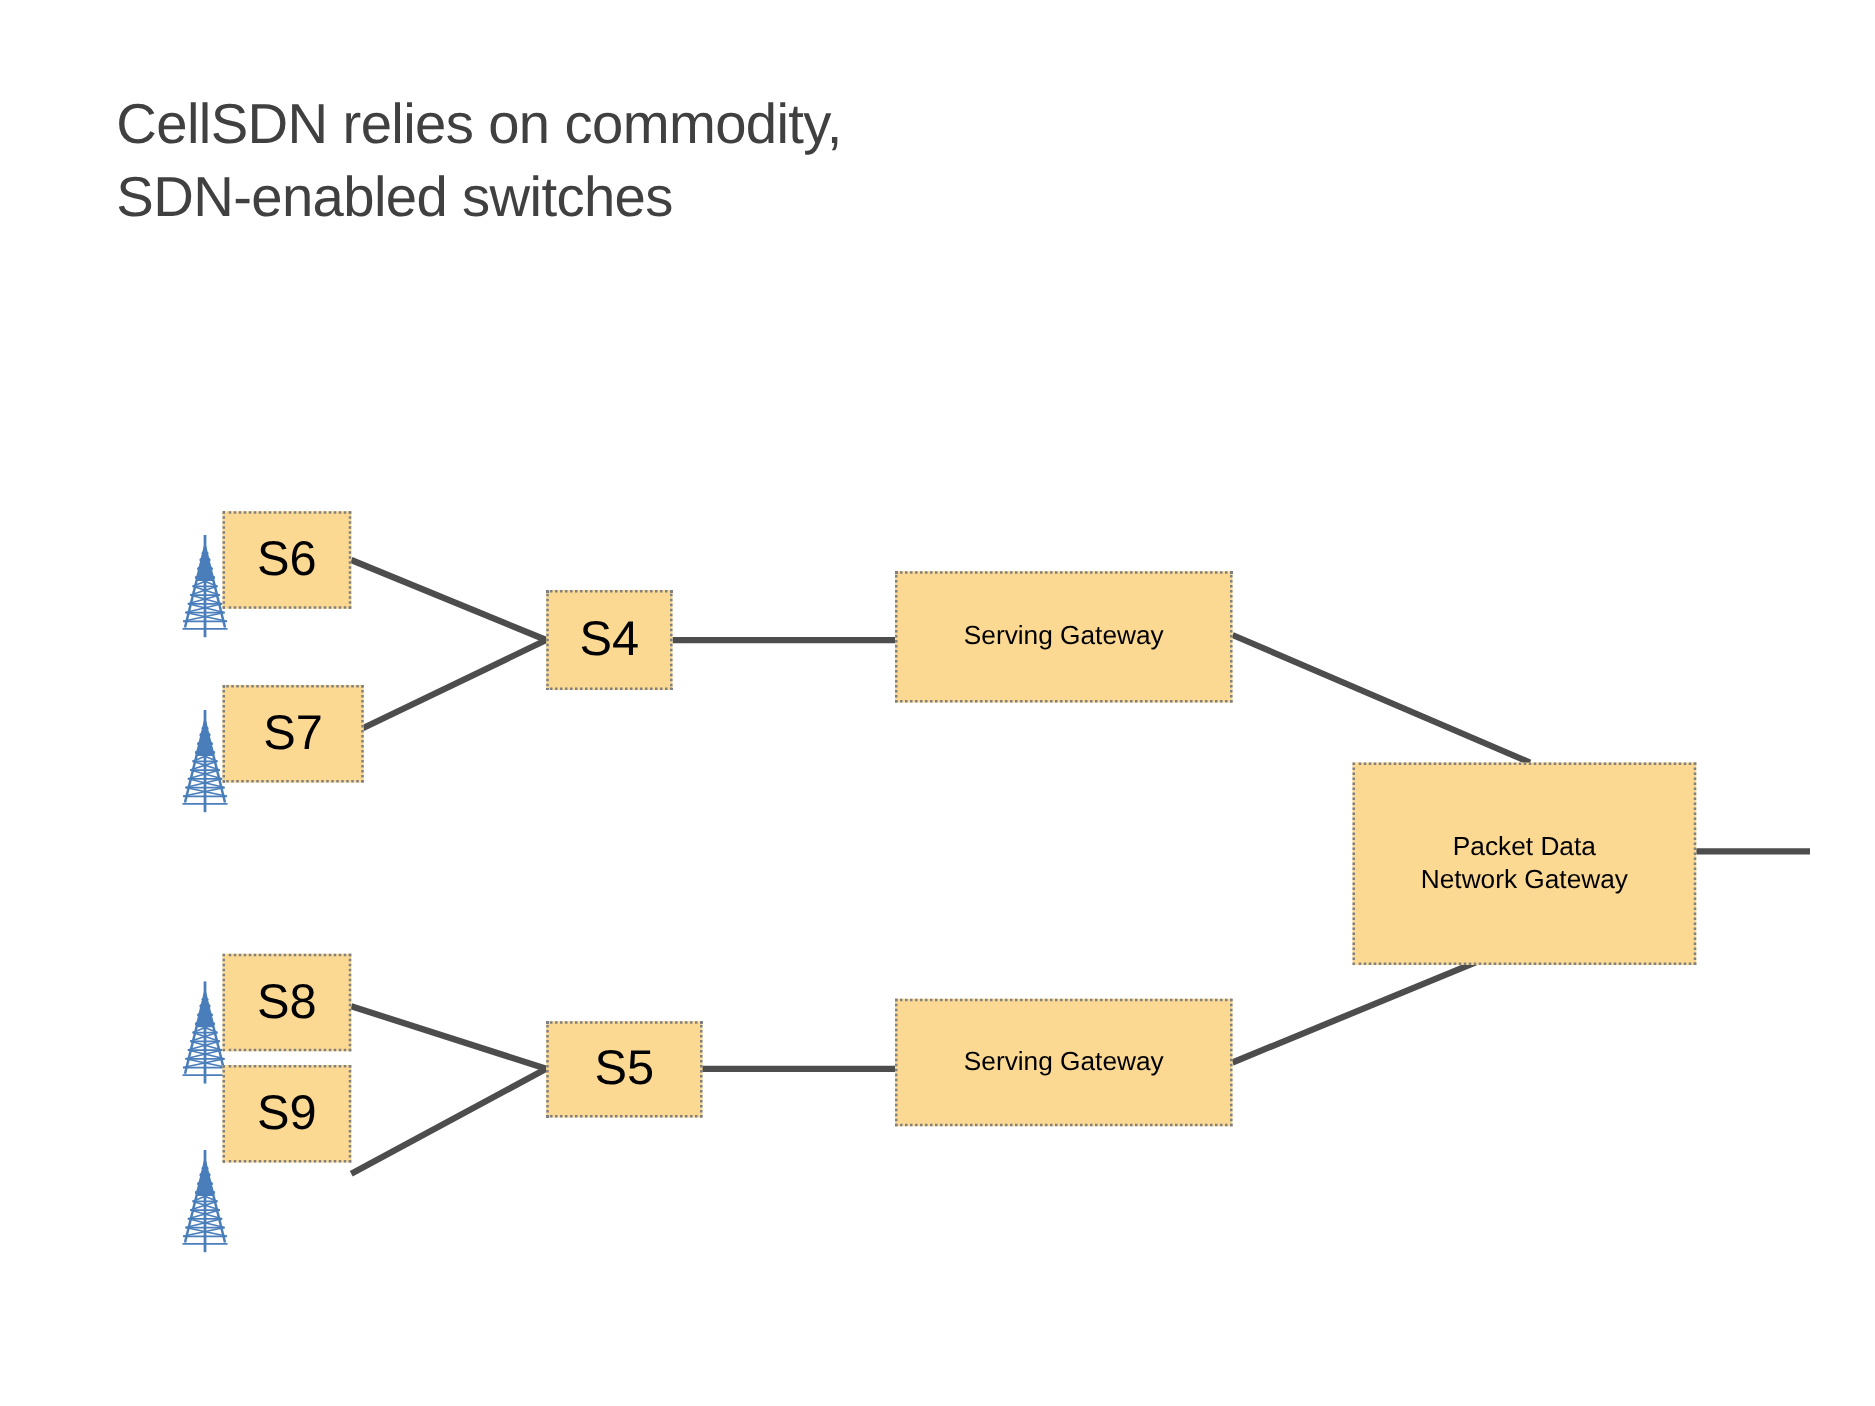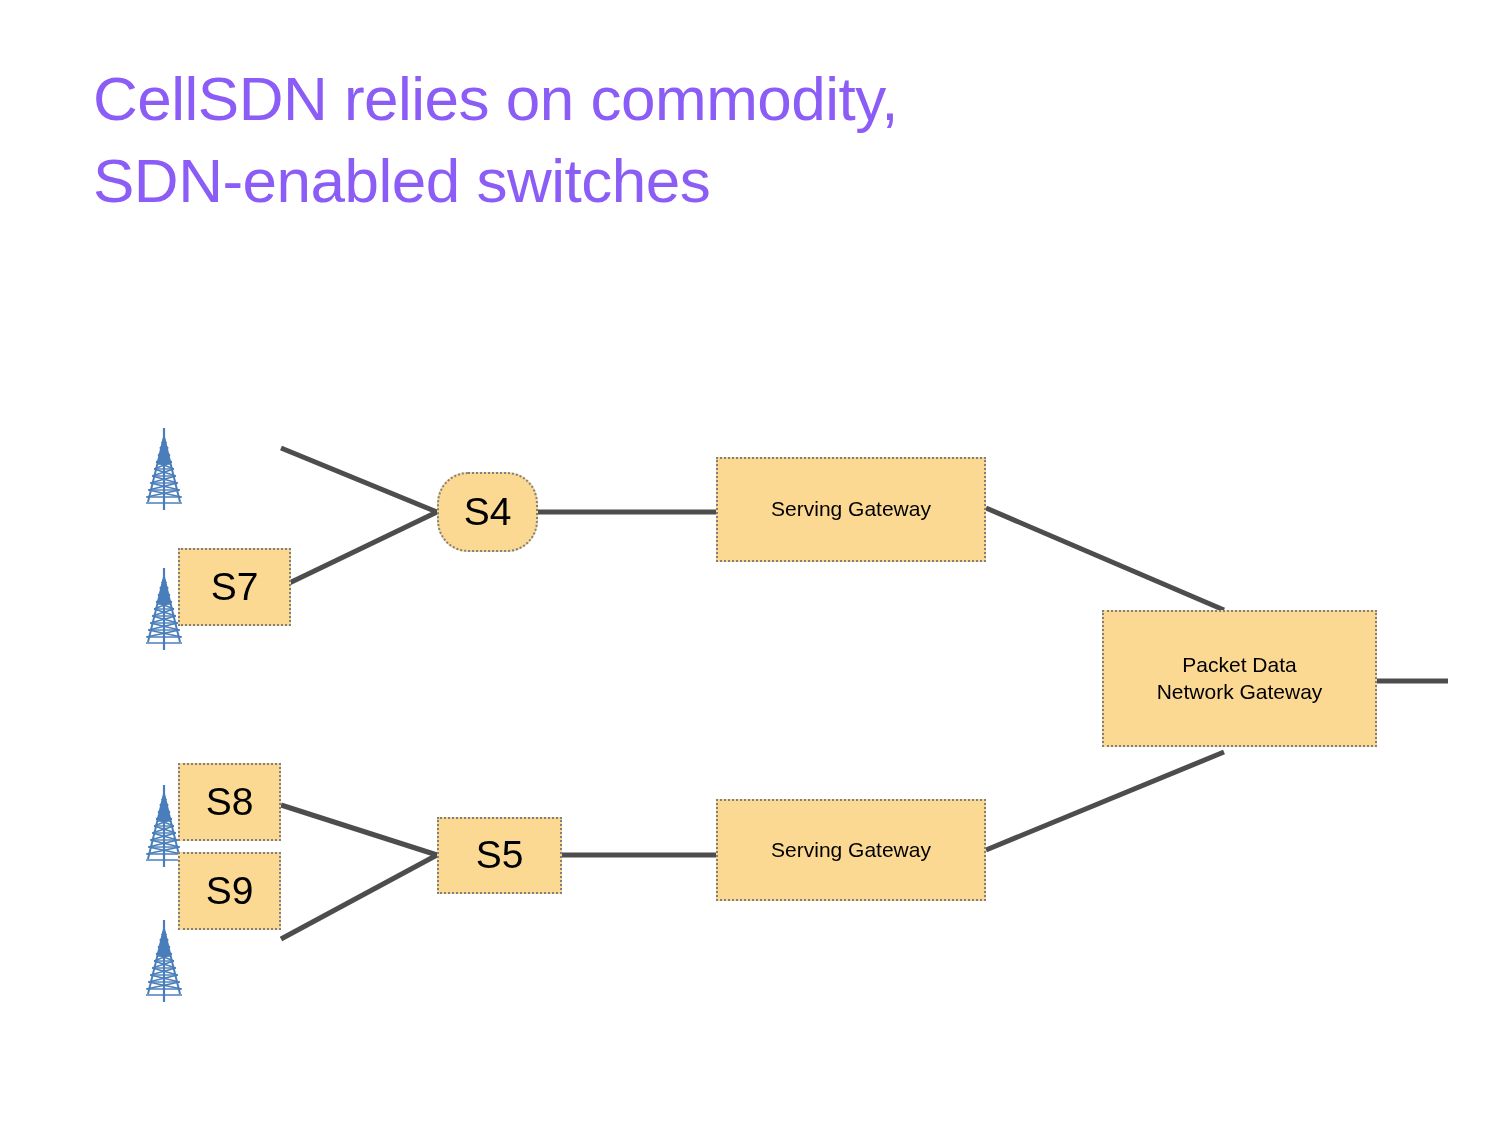--- a/index.html
+++ b/index.html
@@ -16,27 +16,27 @@
     position: relative;
     width: 1500px;
     height: 1125px;
     background: #ffffff;
     overflow: hidden;
   }
   
   #title {
     position: absolute;
     left: 93px;
-    top: 58px;
+    top: 69px;
     width: 1200px;
-    font-size: 62px;
+    font-size: 45px;
     line-height: 1.32;
     font-weight: 400;
     letter-spacing: -0.5px;
-    color: #8b5cf6;
+    color: #404040;
     white-space: pre-line;
   }
   
   #diagram {
     position: absolute;
     left: 0;
     top: 0;
     width: 1500px;
     height: 1125px;
   }
@@ -222,40 +222,43 @@
             <line x1="8.3" y1="55" x2="35.7" y2="55"></line>
             <line x1="8.3" y1="55" x2="37.6" y2="62"></line>
             <line x1="35.7" y1="55" x2="6.4" y2="62"></line>
             <line x1="6.4" y1="62" x2="37.6" y2="62"></line>
             <line x1="6.4" y1="62" x2="39.6" y2="69"></line>
             <line x1="37.6" y1="62" x2="4.399999999999999" y2="69"></line>
             <line x1="4.399999999999999" y1="69" x2="39.6" y2="69"></line>
             <line x1="4" y1="75" x2="40" y2="75"></line>
           </g>
         </svg></div>
+      <div class="node switch" style="left: 178px; top: 409px; width: 103px; height: 78px; background: rgb(251, 217, 147); border-color: rgb(128, 128, 128);">
+        <span class="node-label">S6</span>
+      </div>
       <div class="node switch" style="left: 178px; top: 548px; width: 113px; height: 78px; background: rgb(251, 217, 147); border-color: rgb(128, 128, 128);">
         <span class="node-label">S7</span>
       </div>
       <div class="node switch" style="left: 178px; top: 763px; width: 103px; height: 78px; background: rgb(251, 217, 147); border-color: rgb(128, 128, 128);">
         <span class="node-label">S8</span>
       </div>
       <div class="node switch" style="left: 178px; top: 852px; width: 103px; height: 78px; background: rgb(251, 217, 147); border-color: rgb(128, 128, 128);">
         <span class="node-label">S9</span>
       </div>
-      <div class="node switch" style="left: 437px; top: 472px; width: 101px; height: 80px; background: rgb(251, 217, 147); border-color: rgb(128, 128, 128); border-radius: 31px;">
+      <div class="node switch" style="left: 437px; top: 472px; width: 101px; height: 80px; background: rgb(251, 217, 147); border-color: rgb(128, 128, 128);">
         <span class="node-label">S4</span>
       </div>
       <div class="node switch" style="left: 437px; top: 817px; width: 125px; height: 77px; background: rgb(251, 217, 147); border-color: rgb(128, 128, 128);">
         <span class="node-label">S5</span>
       </div>
       <div class="node gateway" style="left: 716px; top: 457px; width: 270px; height: 105px; background: rgb(251, 217, 147); border-color: rgb(128, 128, 128);">
         <span class="node-label">Serving Gateway</span>
       </div>
       <div class="node gateway" style="left: 716px; top: 799px; width: 270px; height: 102px; background: rgb(251, 217, 147); border-color: rgb(128, 128, 128);">
         <span class="node-label">Serving Gateway</span>
       </div>
-      <div class="node gateway" style="left: 1082px; top: 610px; width: 275px; height: 137px; background: rgb(251, 217, 147); border-color: rgb(128, 128, 128); margin-left: 20px;">
+      <div class="node gateway" style="left: 1082px; top: 610px; width: 275px; height: 162px; background: rgb(251, 217, 147); border-color: rgb(128, 128, 128);">
         <span class="node-label">Packet Data
 Network Gateway</span>
       </div>
     </div>
 
 </div>
 
 </body></html>

